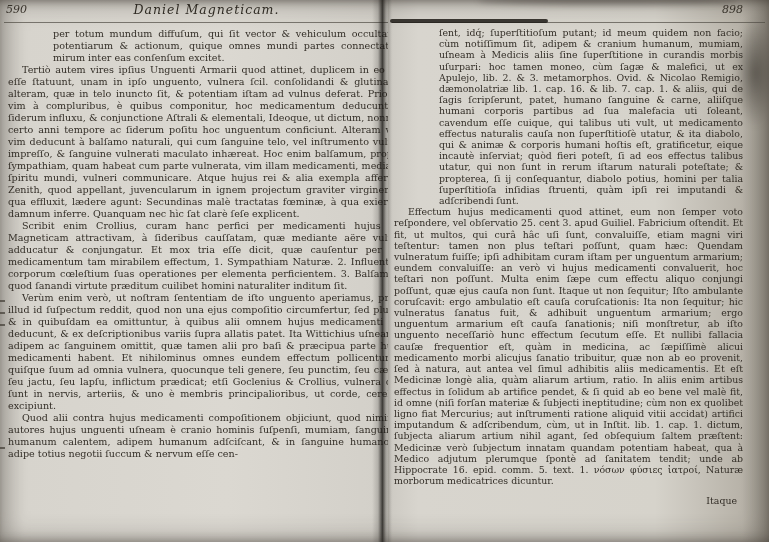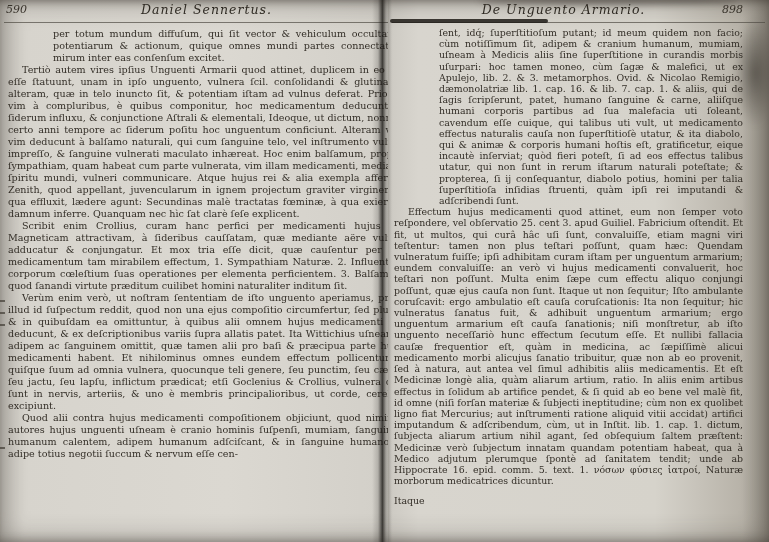--- a/index.html
+++ b/index.html
@@ -39,21 +39,21 @@
     background:#1f1c18;filter:blur(.6px);opacity:.85;border-radius:2px;
   }
   .text{
     margin:5px 6px 0 8px;
     font-size:9.6px;line-height:12px;text-align:justify;
     filter:blur(.22px);
   }
   .page-right .text{margin:4px 26px 0 6px;font-size:9.4px;line-height:11.2px;}
   .text p{margin:0;text-indent:14px;}
   .text p.cont{text-indent:0;margin-left:45px;}
-  .catchword{padding-right:12px;}
+  .catchword{text-align:right;padding-right:12px;}
   .page-right .catchword{margin-top:9px;padding-right:6px;}
   .margin-mark{position:absolute;left:0;width:5px;height:2px;background:#444038;opacity:.7;z-index:3;}
   .stain-tr{
     position:absolute;right:-8px;top:18px;width:44px;height:110px;z-index:4;
     background:radial-gradient(closest-side,rgba(40,36,30,.55),rgba(40,36,30,0));
     filter:blur(3px);
   }
   .stain-top{
     position:absolute;left:90px;top:-4px;width:260px;height:9px;z-index:4;
     background:rgba(45,41,35,.35);filter:blur(3px);border-radius:50%;
@@ -64,41 +64,40 @@
   }
 </style>
 </head>
 <body>
 
 <div class="spread">
 
   <div class="page page-left">
     <div class="header">
       <span class="pagenum pagenum-left">590</span>
-      <span class="running-head">Daniel Sennertus.</span>
+      <span class="running-head">Daniel Magneticam.</span>
     </div>
     <div class="head-rule"></div>
     <div class="text">
       <p class="cont">per totum mundum diffuſum, qui ſit vector &amp; vehiculum occultarum potentiarum &amp; actionum, quique omnes mundi partes connectat, &amp; mirum inter eas conſenſum excitet.</p>
       <p>Tertiò autem vires ipſius Unguenti Armarii quod attinet, duplicem in eo vim eſſe ſtatuunt, unam in ipſo unguento, vulnera ſcil. conſolidandi &amp; glutinandi; alteram, quæ in telo inuncto ſit, &amp; potentiam iſtam ad vulnus deferat. Priorem vim à compluribus, è quibus componitur, hoc medicamentum deducunt, &amp; ſiderum influxu, &amp; conjunctione Aſtrali &amp; elementali, Ideoque, ut dictum, nonnulli certo anni tempore ac ſiderum poſitu hoc unguentum conficiunt. Alteram verò vim deducunt à balſamo naturali, qui cum ſanguine telo, vel inſtrumento vulneri impreſſo, &amp; ſanguine vulnerati maculato inhæreat. Hoc enim balſamum, propter ſympathiam, quam habeat cum parte vulnerata, vim illam medicamenti, mediante ſpiritu mundi, vulneri communicare. Atque hujus rei &amp; alia exempla afferunt. Zenith, quod appellant, juvencularum in ignem projectum graviter virginem, è qua effluxit, lædere agunt: Secundinas malè tractatas fœminæ, à qua exierunt, damnum inferre. Quanquam nec hìc ſat clarè ſeſe explicent.</p>
       <p>Scribit enim Crollius, curam hanc perfici per medicamenti hujus vim Magneticam attractivam, à ſideribus cauſſatam, quæ mediante aëre vulneri adducatur &amp; conjungatur. Et mox tria eſſe dicit, quæ cauſentur per hoc medicamentum tam mirabilem effectum, 1. Sympathiam Naturæ. 2. Influentiam corporum cœleſtium ſuas operationes per elementa perficientem. 3. Balſamum, quod ſanandi virtute præditum cuilibet homini naturaliter inditum ſit.</p>
       <p>Verùm enim verò, ut noſtram ſententiam de iſto unguento aperiamus, primò illud id ſuſpectum reddit, quod non una ejus compoſitio circumfertur, ſed plures, &amp; in quibuſdam ea omittuntur, à quibus alii omnem hujus medicamenti vim deducunt, &amp; ex deſcriptionibus variis ſupra allatis patet. Ita Wittichius uſneam &amp; adipem ac ſanguinem omittit, quæ tamen alii pro baſi &amp; præcipua parte hujus medicamenti habent. Et nihilominus omnes eundem effectum pollicentur, &amp; quiſque ſuum ad omnia vulnera, quocunque teli genere, ſeu punctim, ſeu cæſim, ſeu jactu, ſeu lapſu, inflictum prædicat; etſi Goclenius &amp; Crollius, vulnera quæ ſunt in nervis, arteriis, &amp; uno è membris principalioribus, ut corde, cerebro, excipiunt.</p>
       <p>Quod alii contra hujus medicamenti compoſitionem objiciunt, quod nimirum autores hujus unguenti uſneam è cranio hominis ſuſpenſi, mumiam, ſanguinem humanum calentem, adipem humanum adſciſcant, &amp; in ſanguine humano, &amp; adipe totius negotii ſuccum &amp; nervum eſſe cen-</p>
     </div>
     <div class="margin-mark" style="top:300px;"></div>
     <div class="margin-mark" style="top:312px;"></div>
     <div class="margin-mark" style="top:324px;"></div>
     <div class="margin-mark" style="top:447px;"></div>
   </div>
 
   <div class="gutter"></div>
 
   <div class="page page-right">
     <div class="header">
-      <span class="running-head">De Unguento Armario.</span>
       <span class="pagenum pagenum-right">898</span>
     </div>
     <div class="head-rule"></div>
     <div class="head-smear"></div>
     <div class="text">
       <p class="cont">ſent, idq́; ſuperſtitioſum putant; id meum quidem non facio; cùm notiſſimum ſit, adipem &amp; cranium humanum, mumiam, uſneam à Medicis aliis ſine ſuperſtitione in curandis morbis uſurpari: hoc tamen moneo, cùm ſagæ &amp; malefici, ut ex Apulejo, lib. 2. &amp; 3. metamorphos. Ovid. &amp; Nicolao Remigio, dæmonolatriæ lib. 1. cap. 16. &amp; lib. 7. cap. 1. &amp; aliis, qui de ſagis ſcripſerunt, patet, humano ſanguine &amp; carne, aliiſque humani corporis partibus ad ſua malefacia uti ſoleant, cavendum eſſe cuique, qui talibus uti vult, ut medicamento effectus naturalis cauſa non ſuperſtitioſè utatur, &amp; ita diabolo, qui &amp; animæ &amp; corporis humani hoſtis eſt, gratificetur, eique incautè inſerviat; quòd fieri poteſt, ſi ad eos effectus talibus utatur, qui non ſunt in rerum iſtarum naturali poteſtate; &amp; propterea, ſi ij conſequantur, diabolo potius, homini per talia ſuperſtitioſa inſidias ſtruenti, quàm ipſi rei imputandi &amp; adſcribendi ſunt.</p>
       <p>Effectum hujus medicamenti quod attinet, eum non ſemper voto reſpondere, vel obſervatio 25. cent 3. apud Guiliel. Fabricium oſtendit. Et fit, ut multos, qui curâ hâc uſi ſunt, convaluiſſe, etiam magni viri teſtentur: tamen non plus teſtari poſſunt, quam hæc: Quendam vulneratum fuiſſe; ipſi adhibitam curam iſtam per unguentum armarium; eundem convaluiſſe: an verò vi hujus medicamenti convaluerit, hoc teſtari non poſſunt. Multa enim ſæpe cum effectu aliquo conjungi poſſunt, quæ ejus cauſa non ſunt. Itaque ut non ſequitur; Iſto ambulante coruſcavit: ergo ambulatio eſt cauſa coruſcationis: Ita non ſequitur; hic vulneratus ſanatus fuit, &amp; adhibuit unguentum armarium; ergo unguentum armarium eſt cauſa ſanationis; niſi monſtretur, ab iſto unguento neceſſariò hunc effectum ſecutum eſſe. Et nullibi fallacia cauſæ frequentior eſt, quàm in medicina, ac ſæpiſſimè alicui medicamento morbi alicujus ſanatio tribuitur, quæ non ab eo provenit, ſed à natura, aut antea vel ſimul adhibitis aliis medicamentis. Et eſt Medicinæ longè alia, quàm aliarum artium, ratio. In aliis enim artibus effectus in ſolidum ab artifice pendet, &amp; ſi quid ab eo bene vel malè fit, id omne (niſi forſan materiæ &amp; ſubjecti ineptitudine; cùm non ex quolibet ligno fiat Mercurius; aut inſtrumenti ratione aliquid vitii accidat) artifici imputandum &amp; adſcribendum, cùm, ut in Inſtit. lib. 1. cap. 1. dictum, ſubjecta aliarum artium nihil agant, ſed obſequium ſaltem præſtent: Medicinæ verò ſubjectum innatam quandam potentiam habeat, qua à Medico adjutum plerumque ſpontè ad ſanitatem tendit; unde ab Hippocrate 16. epid. comm. 5. text. 1. νόσων φύσιες ἰατροί, Naturæ morborum medicatrices dicuntur.</p>
       <div class="catchword">Itaque</div>
     </div>
     <div class="stain-tr"></div>

